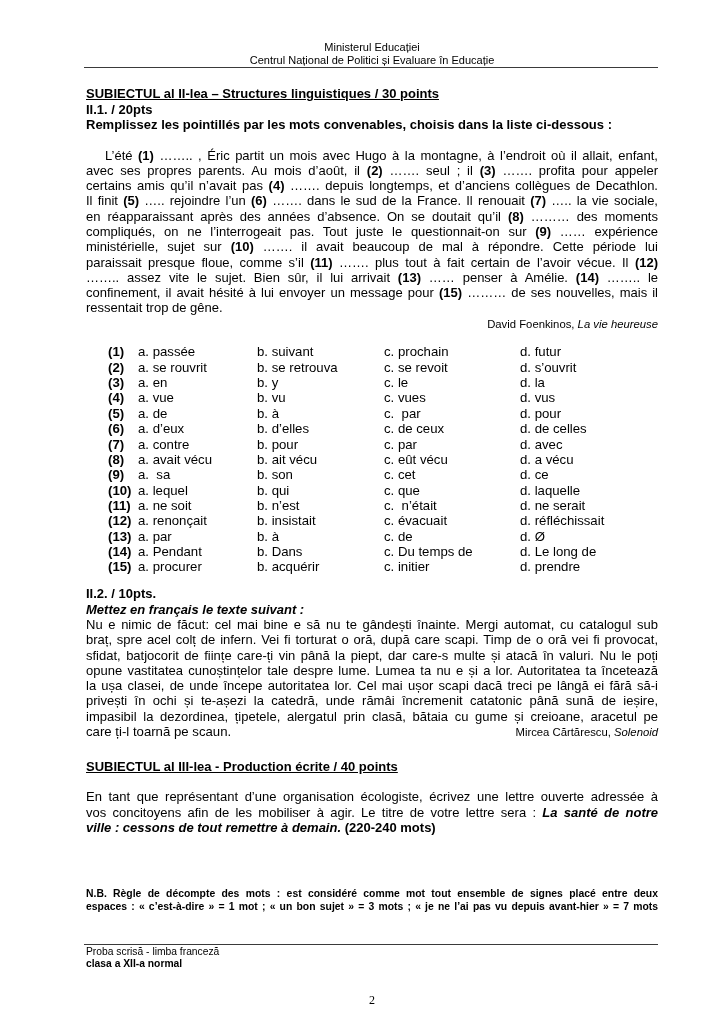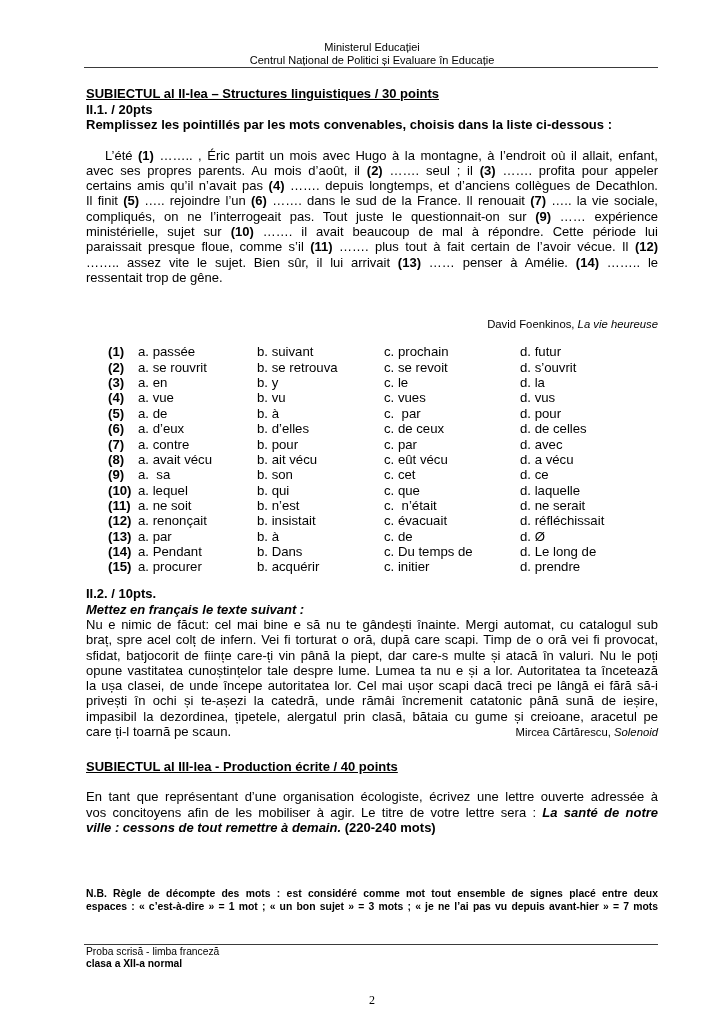--- a/index.html
+++ b/index.html
@@ -72,24 +72,26 @@
     </div>
     <div class="ln left bold">II.1. / 20pts</div>
     <div class="ln left bold">Remplissez les pointillés par les mots convenables, choisis dans la liste ci-dessous :</div>
   </div>
 
   <div class="blk" style="top:147.5px;">
     <div class="ln ind"><span>L’été </span><span class="st-b">(1)</span><span> …….. , Éric partit un mois avec Hugo à la montagne, à l’endroit où il allait, enfant,</span></div>
     <div class="ln"><span>avec ses propres parents.  Au mois d’août, il </span><span class="st-b">(2)</span><span> …….  seul ; il </span><span class="st-b">(3)</span><span> ……. profita pour appeler</span></div>
     <div class="ln"><span>certains amis qu’il n’avait pas </span><span class="st-b">(4)</span><span> …….  depuis longtemps, et d’anciens collègues de Decathlon.</span></div>
     <div class="ln"><span>Il finit </span><span class="st-b">(5)</span><span> …..  rejoindre l’un </span><span class="st-b">(6)</span><span> ……. dans le sud de la France. Il renouait </span><span class="st-b">(7)</span><span> ….. la vie sociale,</span></div>
+    <div class="ln"><span>en réapparaissant après des années d’absence. On se doutait qu’il </span><span class="st-b">(8)</span><span> ……… des moments</span></div>
     <div class="ln"><span>compliqués, on ne l’interrogeait pas. Tout juste le questionnait-on sur </span><span class="st-b">(9)</span><span> …… expérience</span></div>
     <div class="ln"><span>ministérielle, sujet sur </span><span class="st-b">(10)</span><span> ……. il avait beaucoup de mal à répondre. Cette période lui</span></div>
     <div class="ln"><span>paraissait presque floue, comme s’il </span><span class="st-b">(11)</span><span> …….  plus tout à fait certain de l’avoir vécue. Il </span><span class="st-b">(12)</span></div>
     <div class="ln"><span>…….. assez vite le sujet. Bien sûr, il lui arrivait </span><span class="st-b">(13)</span><span> …… penser à Amélie. </span><span class="st-b">(14)</span><span> …….. le</span></div>
+    <div class="ln"><span>confinement, il avait hésité à lui envoyer un message pour </span><span class="st-b">(15)</span><span> ………  de ses nouvelles, mais il</span></div>
     <div class="ln left"><span>ressentait trop de gêne.</span></div>
   </div>
 
   <div class="blk" style="top:317.4px;">
     <div class="src"><span>David Foenkinos, </span><span class="ttl">La vie heureuse</span></div>
   </div>
 
   <div class="list">
     <div class="opt-row" style="top:0px;">
       <span class="c-num">(1)</span>

